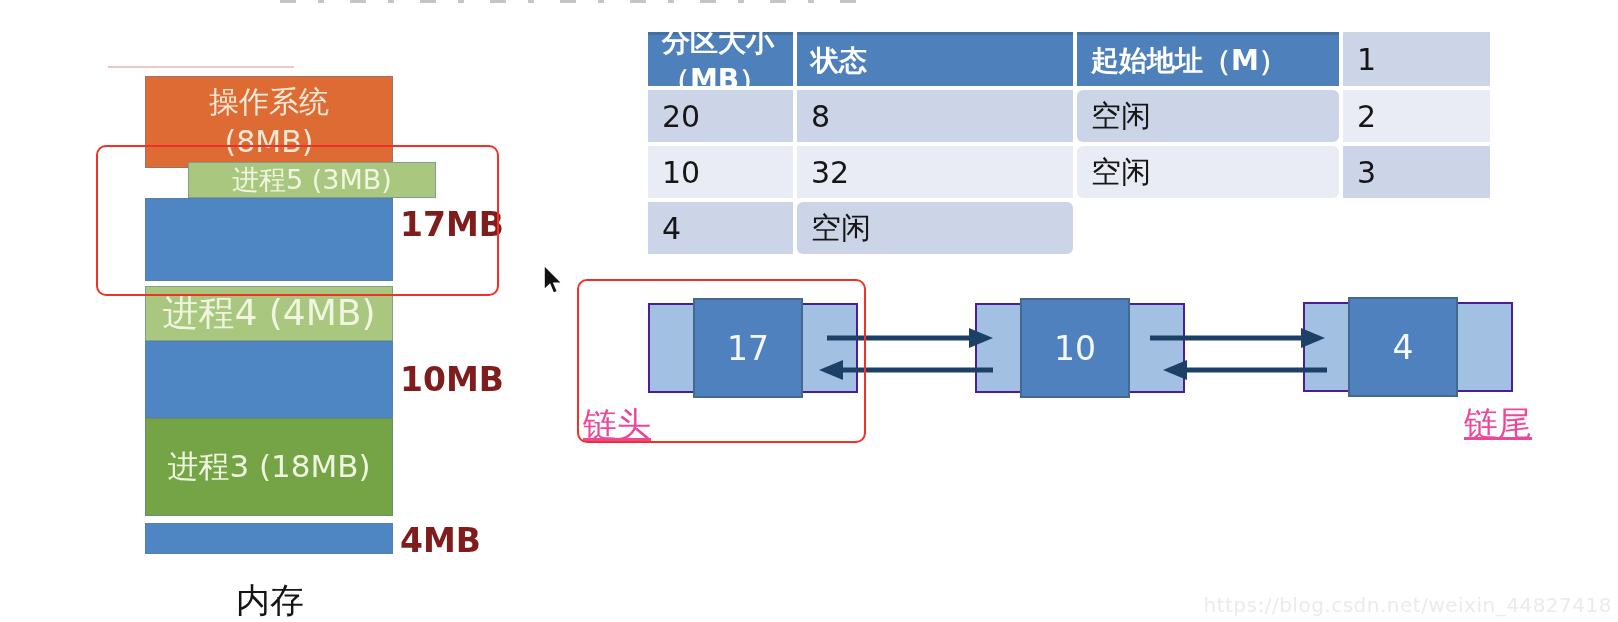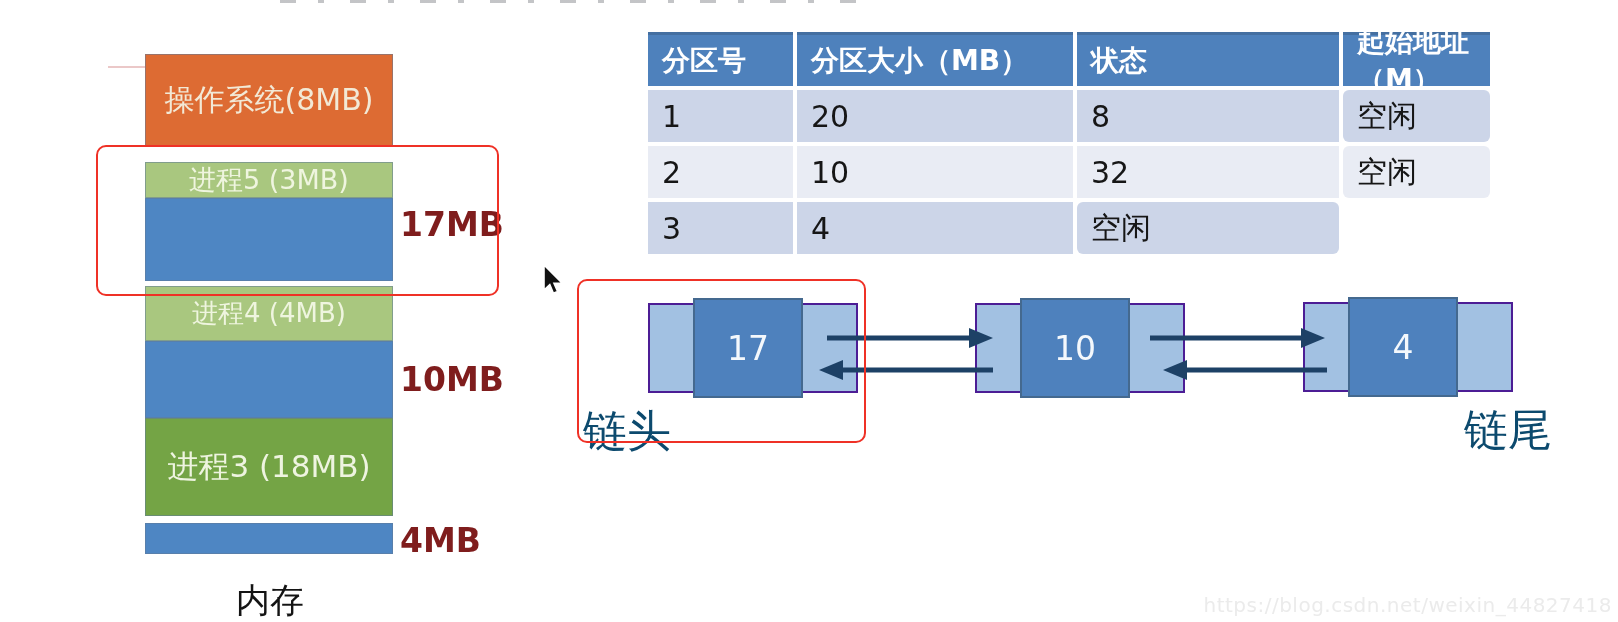--- a/index.html
+++ b/index.html
@@ -8,25 +8,25 @@
   .serif{font-family:"DejaVu Serif","Liberation Serif",serif;}
 
   
   .top-remnants{position:absolute;left:280px;top:0;width:580px;height:3px;opacity:.35;
     background:repeating-linear-gradient(90deg,#55585f 0 16px,transparent 16px 38px,#55585f 38px 44px,transparent 44px 70px);}
   .pink-line{position:absolute;left:108px;top:66px;width:186px;height:2px;background:#dda4a4;opacity:.6;}
 
   
   .mb{position:absolute;left:145px;width:248px;box-sizing:border-box;
       border:1px solid rgba(96,122,152,.55);display:flex;align-items:center;justify-content:center;}
-  .mb-os{top:54px;height:92px;background:var(--os_orange);flex-direction:row;
+  .mb-os{top:76px;height:92px;background:var(--os_orange);flex-direction:column;
          color:#f2e9d6;font-size:30px;line-height:40px;}
-  .mb-p5{top:162px;height:36px;background:var(--process_green_light);color:#eff5df;font-size:27px;}
+  .mb-p5{top:162px;height:36px;background:var(--process_green_light);color:#eff5df;font-size:27px;margin-left:43px;}
   .mb-f17{top:198px;height:83px;background:var(--free_blue);}
-  .mb-p4{top:286px;height:55px;background:var(--process_green_light);color:#eff5df;font-size:26px;}
+  .mb-p4{top:286px;height:55px;background:var(--process_green_light);color:#eff5df;font-size:36px;}
   .mb-f10{top:341px;height:77px;background:var(--free_blue);}
   .mb-p3{top:418px;height:98px;background:var(--process_green_dark);color:#eef4e0;font-size:31px;}
   .mb-f4{top:523px;height:31px;background:var(--free_blue);}
   .size-label{position:absolute;left:400px;color:#7f1d1d;font-size:33px;font-weight:600;}
   .sl17{top:205px;} .sl10{top:360px;} .sl4{top:521px;}
   .mem-caption{position:absolute;left:236px;top:578px;font-size:34px;color:#141414;}
 
   
   .ptable{position:absolute;left:648px;top:32px;display:grid;
           grid-template-columns:145px 276px 262px 147px;
@@ -38,21 +38,21 @@
   .pt-l{background:var(--table_row_light);color:#161616;font-size:30px;}
   .pt-status{font-family:"DejaVu Serif","Liberation Serif",serif;border-radius:6px;}
 
   
   .node{position:absolute;width:210px;height:90px;background:var(--node_outer_blue);
         border:2px solid #4c1d95;box-sizing:border-box;}
   .node .mid{position:absolute;left:43px;top:-7px;width:110px;height:100px;
         background:var(--node_center_blue);border:2px solid #44698f;box-sizing:border-box;
         display:flex;align-items:center;justify-content:center;color:#f4f8fc;font-size:33px;}
   .n17{left:648px;top:303px;} .n10{left:975px;top:303px;} .n4{left:1303px;top:302px;}
-  .list-label{position:absolute;font-size:44px;color:#0c4a6e;}
+  .list-label{position:absolute;font-size:34px;color:#ec4899;text-decoration:underline;}
   .lab-head{left:583px;top:402px;} .lab-tail{left:1464px;top:401px;}
 
   
   .redbox{position:absolute;border:2px solid var(--annotation_red);border-radius:10px;}
   .rb1{left:96px;top:145px;width:399px;height:147px;}
   .rb2{left:577px;top:279px;width:285px;height:160px;}
 
   .arrows-svg{position:absolute;left:0;top:0;pointer-events:none;}
 
   .watermark{position:absolute;right:6px;top:593px;font-size:20px;color:#ebebeb;letter-spacing:.5px;}
@@ -84,21 +84,20 @@
   </div>
   <div class="mb mb-f4"></div>
 
   <div class="size-label sl17">17MB</div>
   <div class="size-label sl10">10MB</div>
   <div class="size-label sl4">4MB</div>
 
   <div class="mem-caption serif">内存</div>
 
   <div class="ptable">
-    <div class="pt-cell pt-h">分区号</div>
     <div class="pt-cell pt-h">分区大小（MB）</div>
     <div class="pt-cell pt-h">状态</div>
     <div class="pt-cell pt-h">起始地址（M）</div>
 
     <div class="pt-cell pt-d">1</div>
     <div class="pt-cell pt-d">20</div>
     <div class="pt-cell pt-d">8</div>
     <div class="pt-cell pt-d pt-status">空闲</div>
 
     <div class="pt-cell pt-l">2</div>

